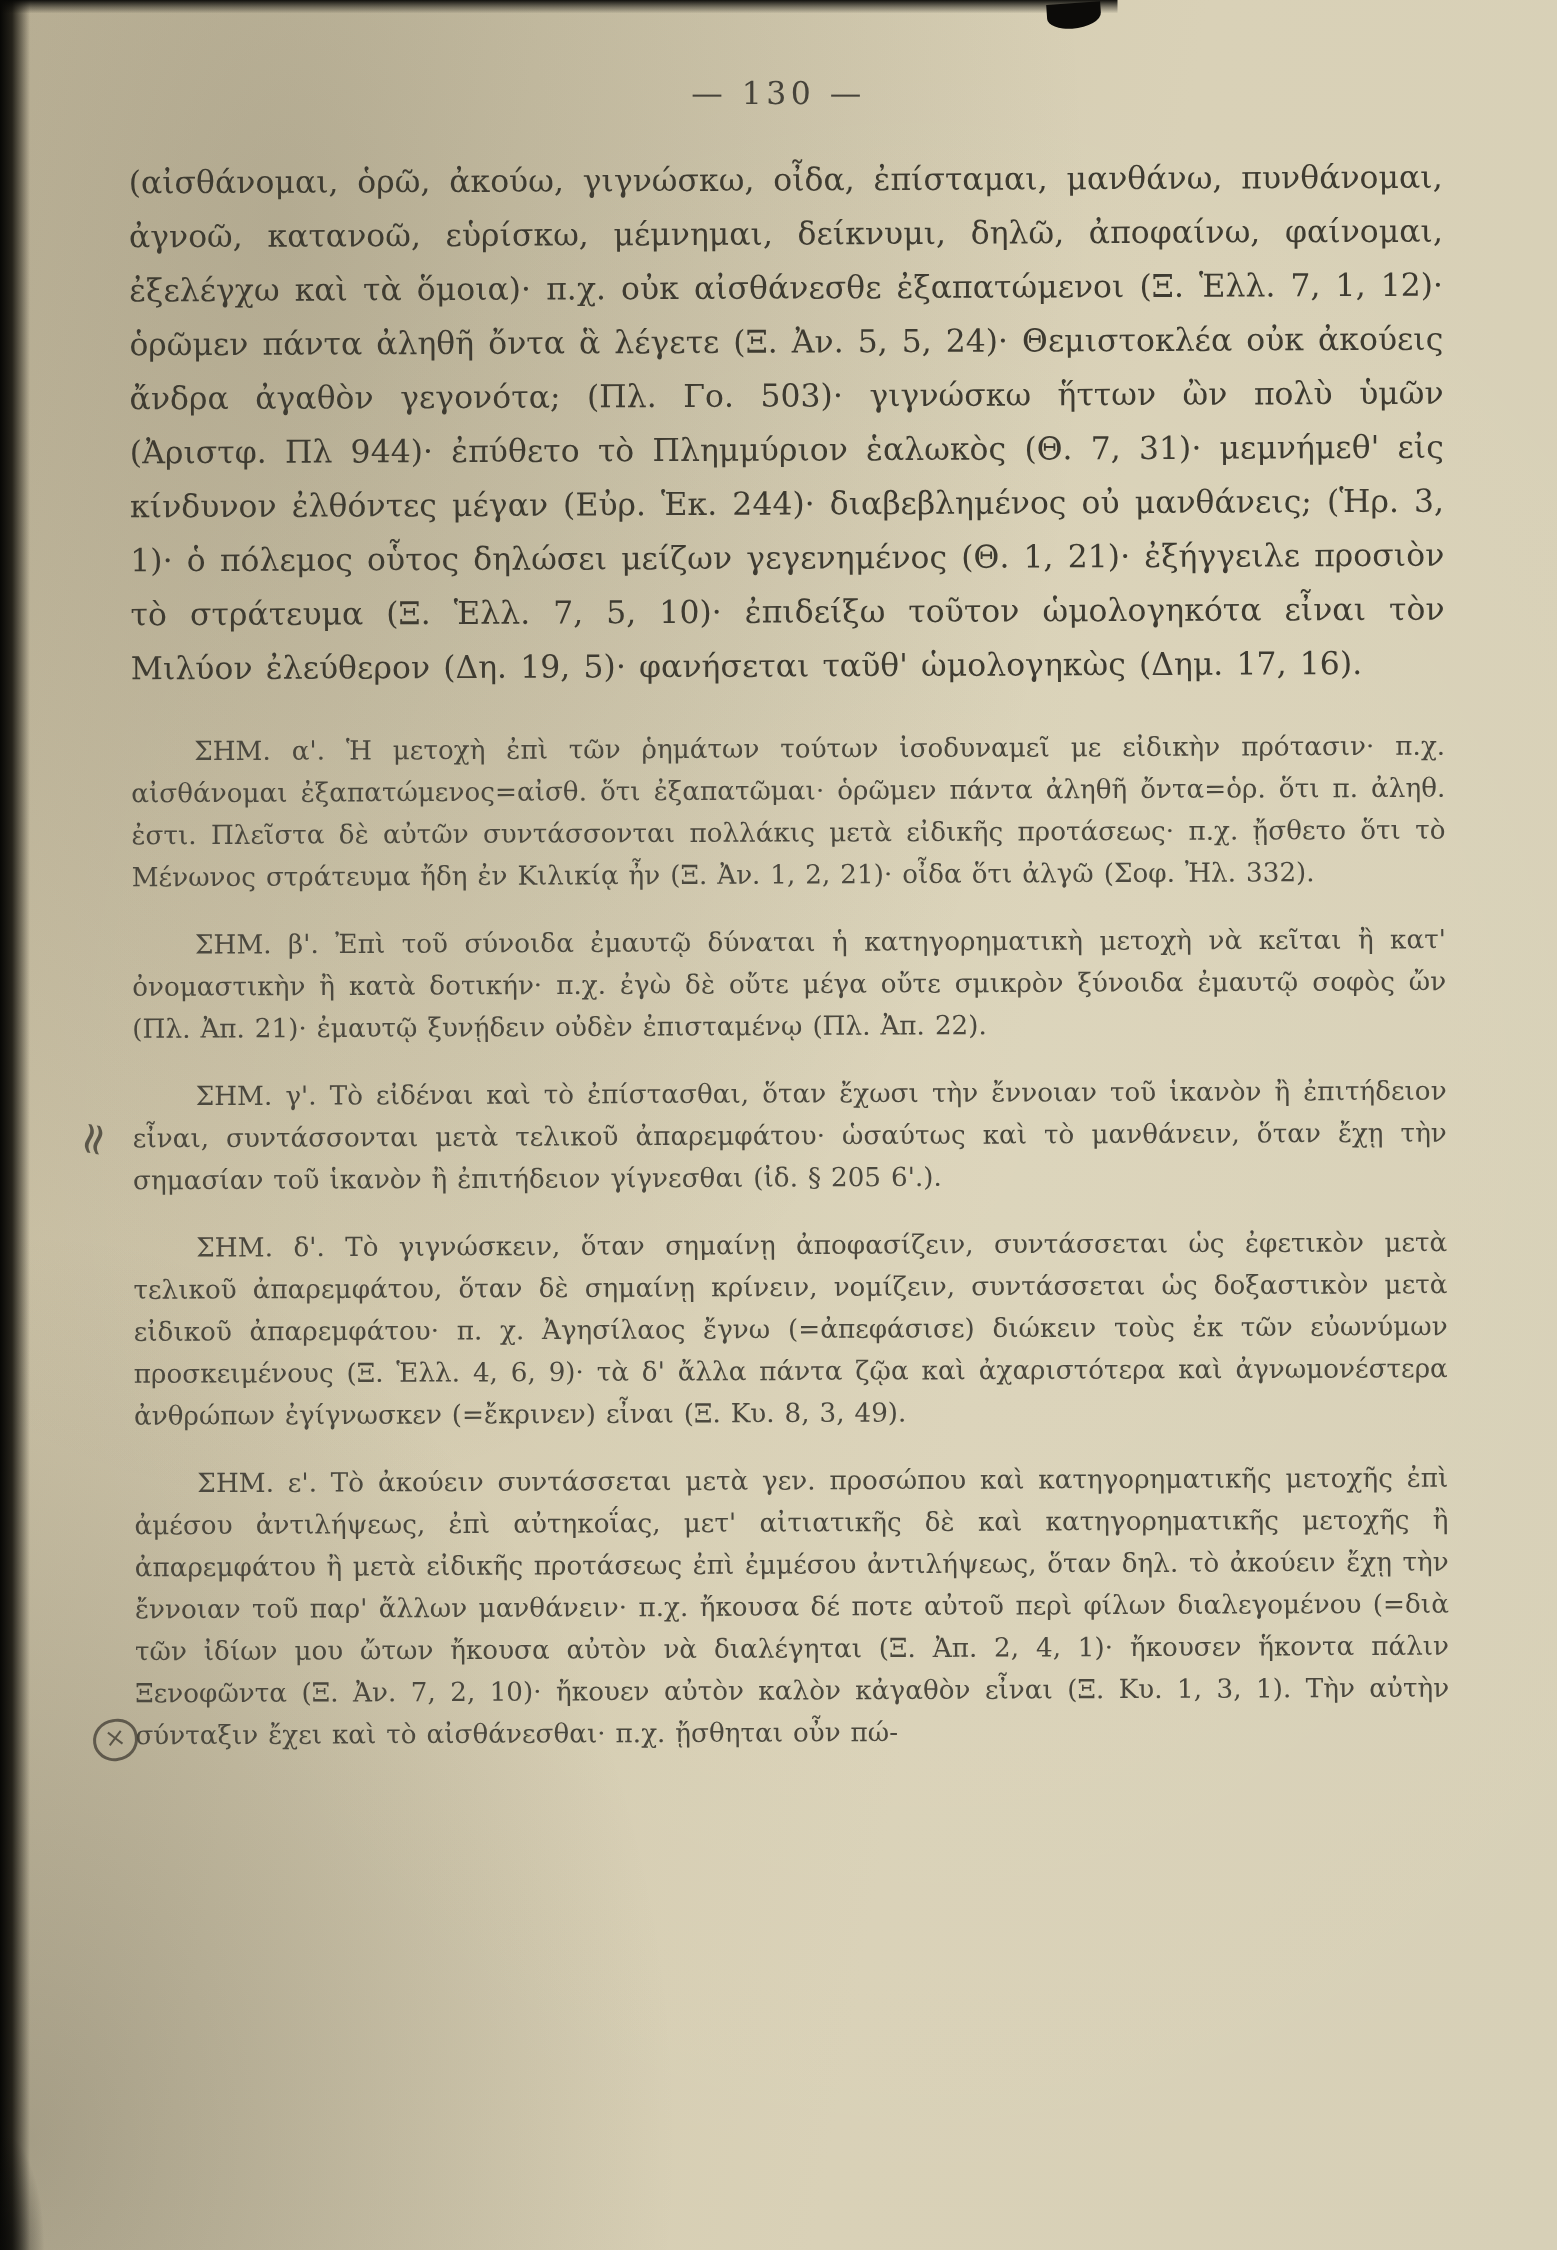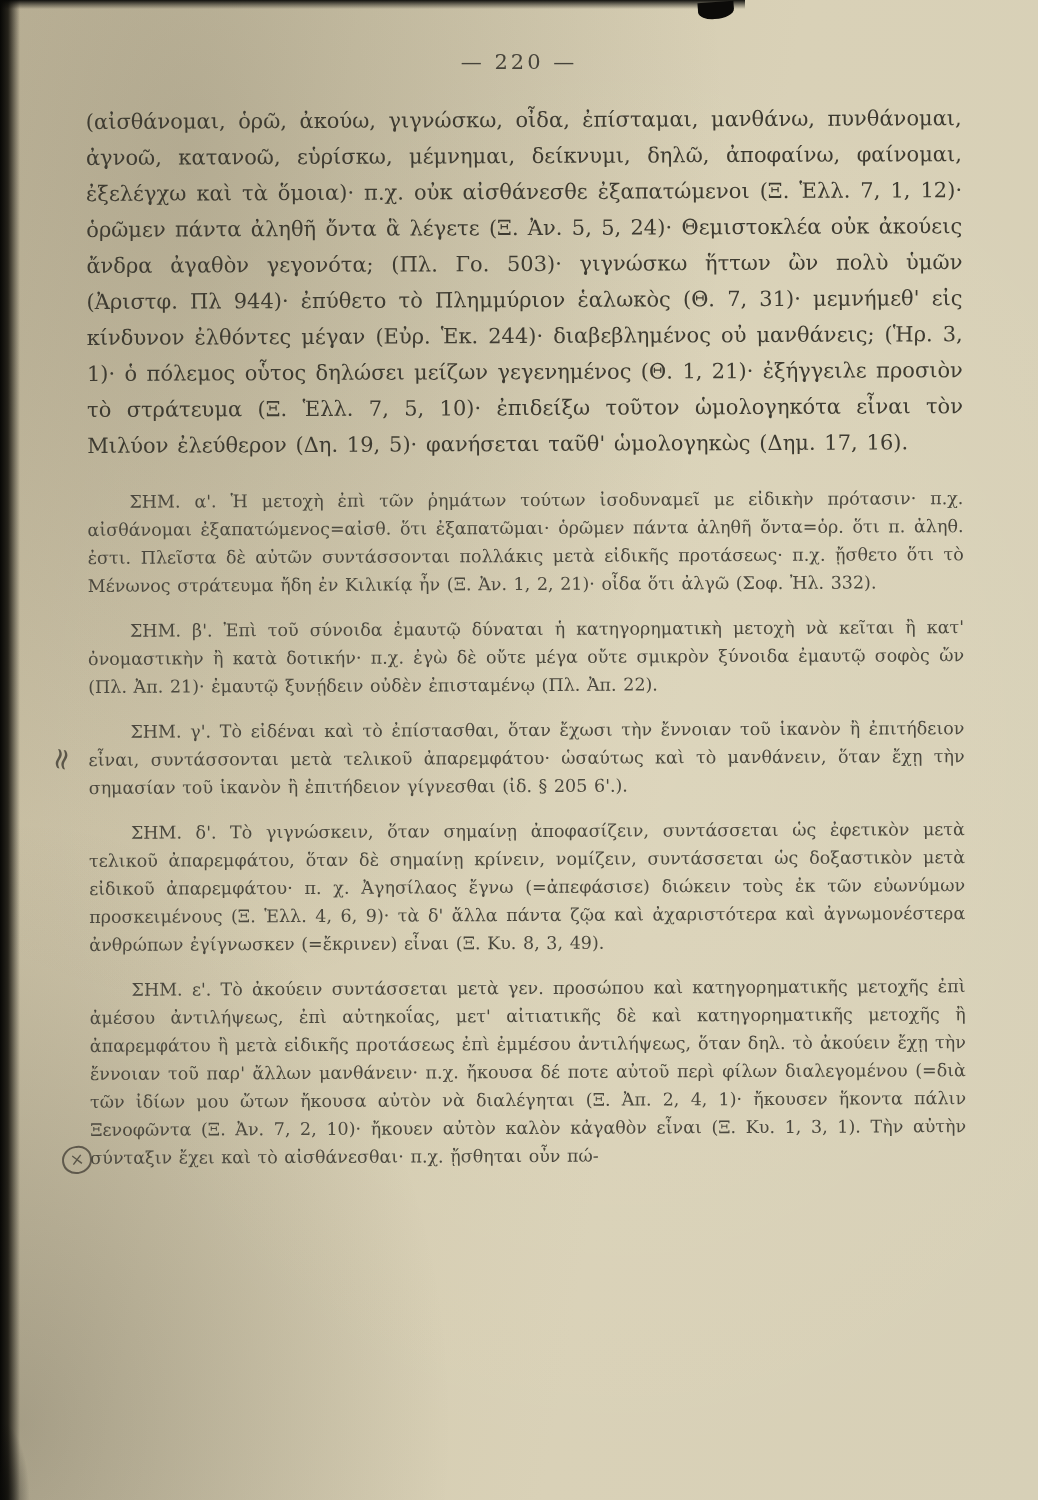--- a/index.html
+++ b/index.html
@@ -116,21 +116,21 @@
 </head>
 <body>
 
 <div class="page">
 
   <div class="edge-left"></div>
   <div class="edge-top"></div>
   <div class="corner-blob"></div>
   <div class="edge-bottom-left"></div>
 
-  <div class="page-number">— 220 —</div>
+  <div class="page-number">— 130 —</div>
 
   <div class="text-block">
     <p class="main">(αἰσθάνομαι, ὁρῶ, ἀκούω, γιγνώσκω, οἶδα, ἐπίσταμαι, μανθάνω, πυνθάνομαι, ἀγνοῶ, κατανοῶ, εὑρίσκω, μέμνημαι, δείκνυμι, δηλῶ, ἀποφαίνω, φαίνομαι, ἐξελέγχω καὶ τὰ ὅμοια)· π.χ. οὐκ αἰσθάνεσθε ἐξαπατώμενοι (Ξ. Ἑλλ. 7, 1, 12)· ὁρῶμεν πάντα ἀληθῆ ὄντα ἃ λέγετε (Ξ. Ἀν. 5, 5, 24)· Θεμιστοκλέα οὐκ ἀκούεις ἄνδρα ἀγαθὸν γεγονότα; (Πλ. Γο. 503)· γιγνώσκω ἥττων ὢν πολὺ ὑμῶν (Ἀριστφ. Πλ 944)· ἐπύθετο τὸ Πλημμύριον ἑαλωκὸς (Θ. 7, 31)· μεμνήμεθ' εἰς κίνδυνον ἐλθόντες μέγαν (Εὐρ. Ἑκ. 244)· διαβεβλημένος οὐ μανθάνεις; (Ἡρ. 3, 1)· ὁ πόλεμος οὗτος δηλώσει μείζων γεγενημένος (Θ. 1, 21)· ἐξήγγειλε προσιὸν τὸ στράτευμα (Ξ. Ἑλλ. 7, 5, 10)· ἐπιδείξω τοῦτον ὡμολογηκότα εἶναι τὸν Μιλύον ἐλεύθερον (Δη. 19, 5)· φανήσεται ταῦθ' ὡμολογηκὼς (Δημ. 17, 16).</p>
     <p class="note">ΣΗΜ. α'. Ἡ μετοχὴ ἐπὶ τῶν ῥημάτων τούτων ἰσοδυναμεῖ με εἰδικὴν πρότασιν· π.χ. αἰσθάνομαι ἐξαπατώμενος=αἰσθ. ὅτι ἐξαπατῶμαι· ὁρῶμεν πάντα ἀληθῆ ὄντα=ὁρ. ὅτι π. ἀληθ. ἐστι. Πλεῖστα δὲ αὐτῶν συντάσσονται πολλάκις μετὰ εἰδικῆς προτάσεως· π.χ. ᾔσθετο ὅτι τὸ Μένωνος στράτευμα ἤδη ἐν Κιλικίᾳ ἦν (Ξ. Ἀν. 1, 2, 21)· οἶδα ὅτι ἀλγῶ (Σοφ. Ἠλ. 332).</p>
     <p class="note">ΣΗΜ. β'. Ἐπὶ τοῦ σύνοιδα ἐμαυτῷ δύναται ἡ κατηγορηματικὴ μετοχὴ νὰ κεῖται ἢ κατ' ὀνομαστικὴν ἢ κατὰ δοτικήν· π.χ. ἐγὼ δὲ οὔτε μέγα οὔτε σμικρὸν ξύνοιδα ἐμαυτῷ σοφὸς ὤν (Πλ. Ἀπ. 21)· ἐμαυτῷ ξυνῄδειν οὐδὲν ἐπισταμένῳ (Πλ. Ἀπ. 22).</p>
     <p class="note">ΣΗΜ. γ'. Τὸ εἰδέναι καὶ τὸ ἐπίστασθαι, ὅταν ἔχωσι τὴν ἔννοιαν τοῦ ἱκανὸν ἢ ἐπιτήδειον εἶναι, συντάσσονται μετὰ τελικοῦ ἀπαρεμφάτου· ὡσαύτως καὶ τὸ μανθάνειν, ὅταν ἔχῃ τὴν σημασίαν τοῦ ἱκανὸν ἢ ἐπιτήδειον γίγνεσθαι (ἰδ. § 205 6'.).</p>
     <p class="note">ΣΗΜ. δ'. Τὸ γιγνώσκειν, ὅταν σημαίνῃ ἀποφασίζειν, συντάσσεται ὡς ἐφετικὸν μετὰ τελικοῦ ἀπαρεμφάτου, ὅταν δὲ σημαίνῃ κρίνειν, νομίζειν, συντάσσεται ὡς δοξαστικὸν μετὰ εἰδικοῦ ἀπαρεμφάτου· π. χ. Ἀγησίλαος ἔγνω (=ἀπεφάσισε) διώκειν τοὺς ἐκ τῶν εὐωνύμων προσκειμένους (Ξ. Ἑλλ. 4, 6, 9)· τὰ δ' ἄλλα πάντα ζῷα καὶ ἀχαριστότερα καὶ ἀγνωμονέστερα ἀνθρώπων ἐγίγνωσκεν (=ἔκρινεν) εἶναι (Ξ. Κυ. 8, 3, 49).</p>
     <p class="note">ΣΗΜ. ε'. Τὸ ἀκούειν συντάσσεται μετὰ γεν. προσώπου καὶ κατηγορηματικῆς μετοχῆς ἐπὶ ἀμέσου ἀντιλήψεως, ἐπὶ αὐτηκοΐας, μετ' αἰτιατικῆς δὲ καὶ κατηγορηματικῆς μετοχῆς ἢ ἀπαρεμφάτου ἢ μετὰ εἰδικῆς προτάσεως ἐπὶ ἐμμέσου ἀντιλήψεως, ὅταν δηλ. τὸ ἀκούειν ἔχῃ τὴν ἔννοιαν τοῦ παρ' ἄλλων μανθάνειν· π.χ. ἤκουσα δέ ποτε αὐτοῦ περὶ φίλων διαλεγομένου (=διὰ τῶν ἰδίων μου ὤτων ἤκουσα αὐτὸν νὰ διαλέγηται (Ξ. Ἀπ. 2, 4, 1)· ἤκουσεν ἥκοντα πάλιν Ξενοφῶντα (Ξ. Ἀν. 7, 2, 10)· ἤκουεν αὐτὸν καλὸν κἀγαθὸν εἶναι (Ξ. Κυ. 1, 3, 1). Τὴν αὐτὴν σύνταξιν ἔχει καὶ τὸ αἰσθάνεσθαι· π.χ. ᾔσθηται οὖν πώ-</p>
   </div>
 

